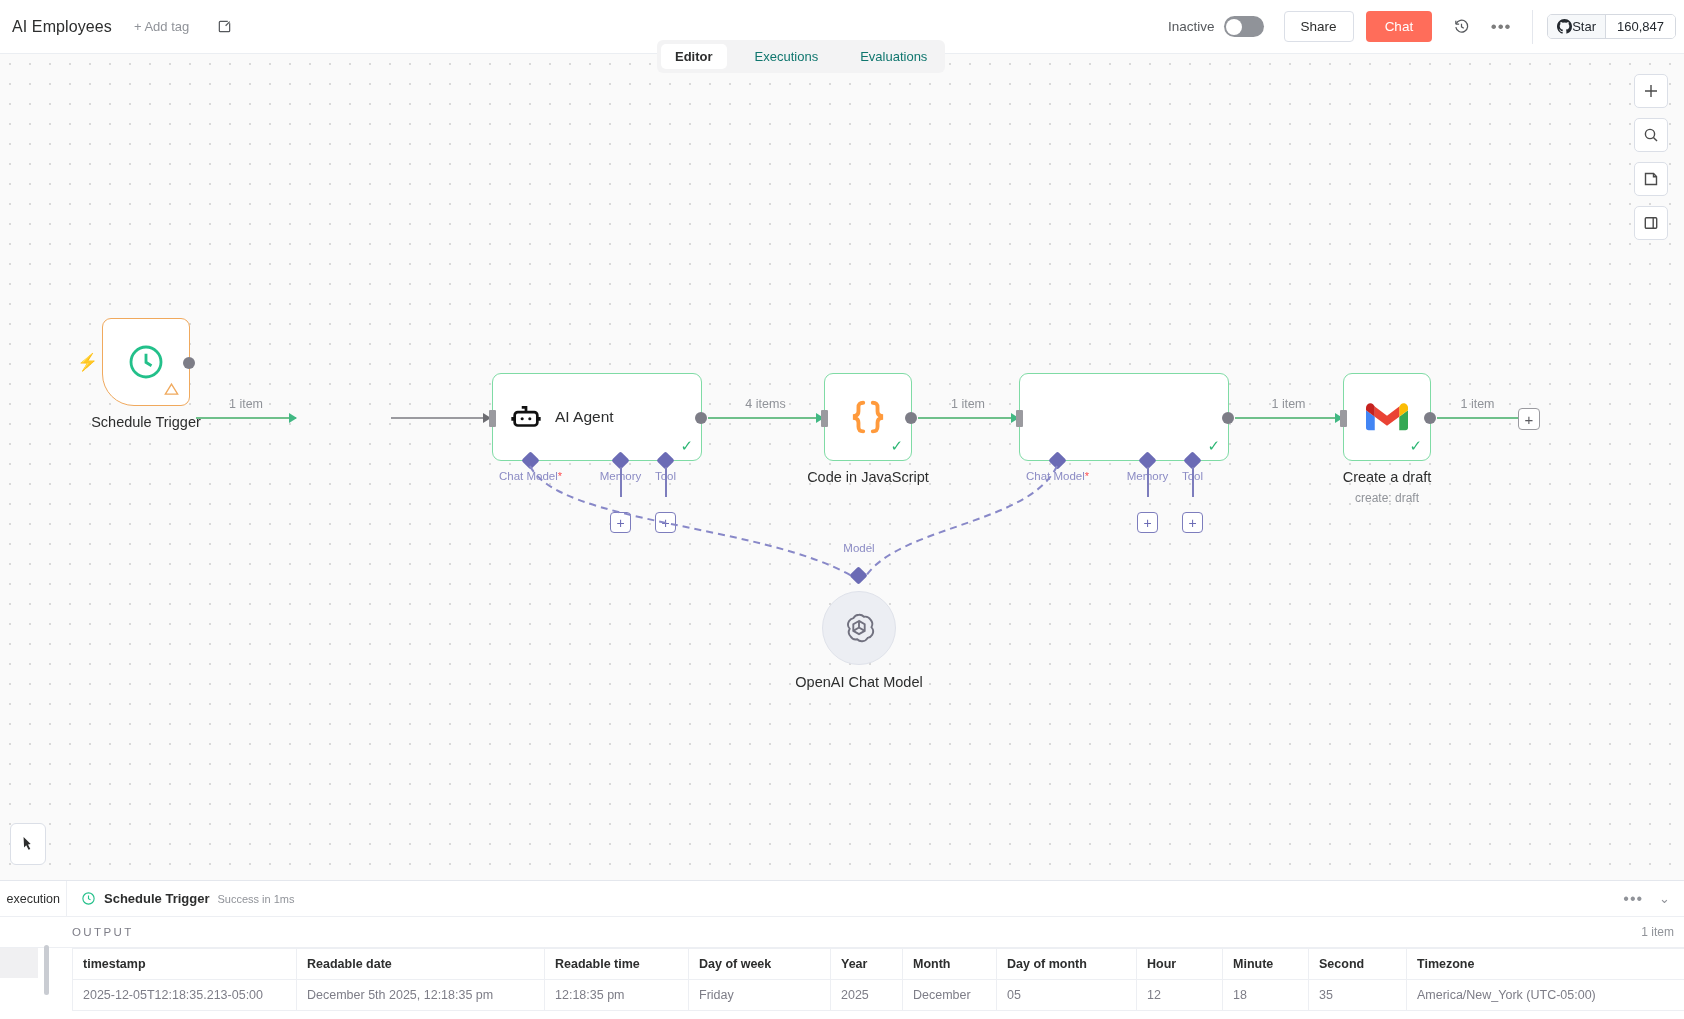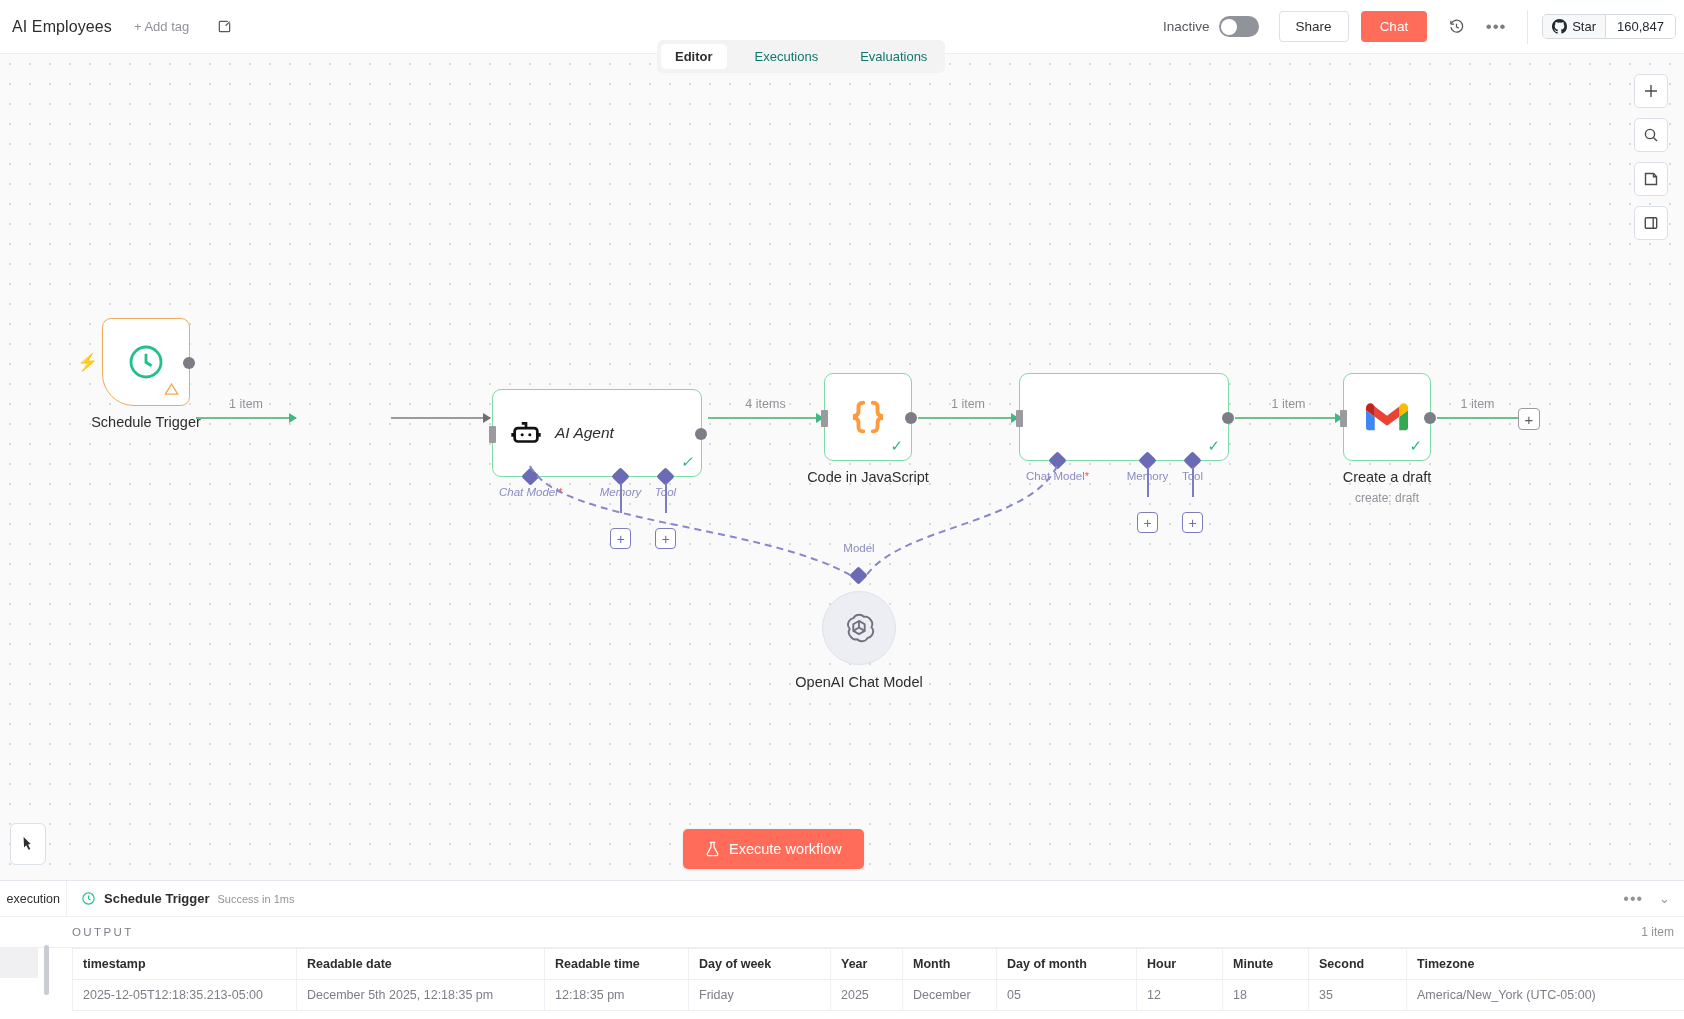--- a/index.html
+++ b/index.html
@@ -38,21 +38,21 @@
   }
   .btn-save {
     font-size: 13.5px; color: #fff; background: #ff6d5a; border: none;
     border-radius: 4px; padding: 8px 19px; cursor: pointer; margin-left: 12px;
     font-weight: 400;
   }
   .hist-btn { margin-left: 16px; }
   .dots-btn { margin-left: 14px; font-size: 17px; color: #7d7d7d; letter-spacing: 1px; }
   .vdiv { width: 1px; height: 34px; background: #e4e7ed; margin: 0 14px 0 18px; }
   .gh-badge { display: flex; align-items: stretch; border: 1px solid #d5d9e0; border-radius: 5px; overflow: hidden; cursor: pointer; }
-  .gh-left { display: flex; align-items: center; gap: 5px; padding: 4px 9px; background: #f6f8fa; font-size: 13px; color: #24292f; }
+  .gh-left { display: flex; align-items: center; padding: 4px 9px; background: #f6f8fa; font-size: 13px; color: #24292f; }
   .gh-count { padding: 4px 11px; background: #fff; font-size: 13px; color: #24292f; border-left: 1px solid #d5d9e0; display: flex; align-items: center; }
 
   
   .tabs {
     position: absolute; top: 40px; left: 657px; z-index: 45;
     background: #f3f3f4; border-radius: 6px; padding: 4px;
     display: flex; gap: 14px;
   }
   .tab {
     font-size: 13px; color: #0f766e; padding: 5px 14px; border-radius: 5px;
@@ -305,21 +305,21 @@
       <div class="conn" style="left:196px; top:363px; width:100px;">
         <div class="conn-label">1 item</div>
         <div class="arrow"></div>
       </div>
 
 
       <div class="conn grey" style="left:391px; top:363px; width:99px;">
         <div class="arrow"></div>
       </div>
 
-      <div class="node" style="left:492px; top:335px;font-style:italic;">
+      <div class="node" style="left:492px; top:319px;">
         <div class="node-box ok wide">
           <div class="port-in"></div>
           <div style="display:flex;align-items:center;width:100%;padding-left:16px;">
             <svg width="34" height="34" viewBox="0 0 24 24" fill="none" stroke="#111" stroke-width="1.9">
               <rect x="4" y="8.5" width="16" height="9.5" rx="2.2"></rect>
               <path d="M12 8.5V5.2h-3"></path>
                 <circle cx="9.3" cy="13.2" r="1.1" fill="#111" stroke="none"></circle>
               <circle cx="14.7" cy="13.2" r="1.1" fill="#111" stroke="none"></circle>
               <path d="M2.6 12v2.6M21.4 12v2.6"></path>
             </svg>
@@ -443,27 +443,20 @@
       </div>
 
     </div>
 
     <div class="fl-btn" style="left:10px; top:769px;">
       <svg width="16" height="18" viewBox="0 0 18 20" fill="#2d2e2e">
         <path d="M4 2l8 8-3 .6 2.6 5-2 .9-2.6-5L4.6 14z"></path>
       </svg>
     </div>
 
-    <button class="exec-btn">
-      <svg width="15" height="16" viewBox="0 0 16 18" fill="none" stroke="#fff" stroke-width="1.4">
-        <path d="M6.3 1.5v5L2.3 14a1.6 1.6 0 001.4 2.5h8.6A1.6 1.6 0 0013.7 14l-4-7.5v-5"></path>
-        <path d="M5 1.5h6"></path>
-      </svg>
-      <span>Execute workflow</span>
-    </button>
   </div>
 
   <div class="bottom">
     <div class="bp-head">
       <div class="bp-exec-col">
         <span>execution</span>
       </div>
       <div class="bp-sep"></div>
       <div class="bp-node">
         <svg width="15" height="15" viewBox="0 0 24 24" fill="none" stroke="#23c08a" stroke-width="1.8">

